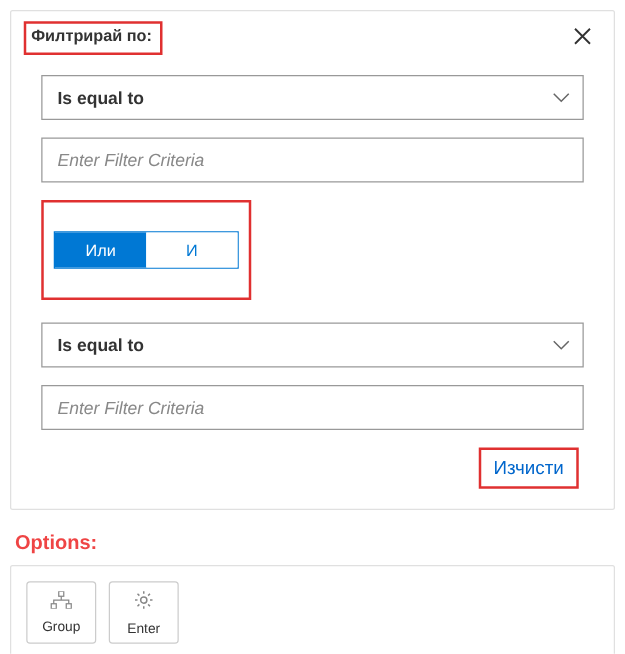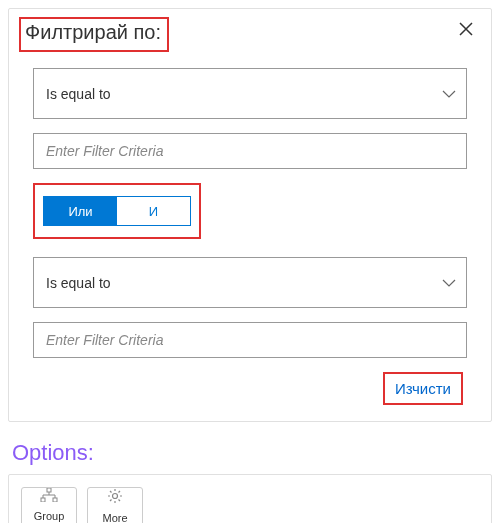--- a/index.html
+++ b/index.html
@@ -24,44 +24,45 @@
       display: flex;
       justify-content: space-between;
       align-items: flex-start;
       padding: 8px 16px 16px 10px;
     }
     .title-wrap {
       border: 2px solid #e03030;
       padding: 2px 6px 6px 4px;
     }
     .filter-title {
-      font-size: 20px;
-      font-weight: 400;
+      font-size: 13px;
+      font-weight: 700;
       color: #333;
     }
     .close-icon {
       font-size: 18px;
       cursor: pointer;
       color: #333;
       padding: 4px 2px 0 0;
       line-height: 1;
     }
     .filter-body {
       padding: 0 24px;
     }
     .select-row {
       position: relative;
       border: 1px solid #999;
       background: #fff;
-      height: 51px;
+      height: 36px;
       display: flex;
       align-items: center;
       padding: 0 12px;
       margin-bottom: 14px;
       cursor: pointer;
+      font-weight: bold;
     }
     .select-text {
       font-size: 14px;
       color: #333;
     }
     .chevron {
       position: absolute;
       right: 10px;
       top: 50%;
       transform: translateY(-50%);
@@ -84,21 +85,21 @@
       color: #333;
       font-style: italic;
     }
     .input-row input::placeholder {
       color: #888;
       font-style: italic;
     }
     .logic-wrap {
       border: 2px solid #e03030;
       display: inline-block;
-      padding: 11px 8px;
+      padding: 23px 8px;
       margin-bottom: 18px;
     }
     .logic-toggle {
       display: flex;
       border: 1px solid #0078d4;
       width: 148px;
       height: 30px;
     }
     .logic-btn {
       flex: 1;
@@ -128,42 +129,42 @@
       padding: 6px 10px;
     }
     .action-btn {
       color: #0066cc;
       font-size: 15px;
       cursor: pointer;
       background: none;
       border: none;
     }
     .options-title {
-      font-size: 22px;
-      font-weight: 400;
-      color: #8b5cf6;
+      font-size: 16px;
+      font-weight: 700;
+      color: #ef4444;
       margin: 18px 0 8px 12px;
     }
     .options-panel {
       border: 1px solid #e0e0e0;
       border-radius: 2px;
       margin: 0 8px 8px 8px;
       padding: 12px;
       display: flex;
       gap: 10px;
     }
     .option-btn {
       border: 1px solid #ccc;
       border-radius: 3px;
       width: 56px;
       height: 50px;
       display: flex;
       flex-direction: column;
       align-items: center;
-      justify-content: flex-start;
+      justify-content: center;
       cursor: pointer;
       background: #fff;
       gap: 4px;
     }
     .option-icon {
       color: #888;
     }
     .option-label {
       font-size: 11px;
       color: #333;
@@ -251,15 +252,15 @@
             <line x1="8" y1="13" x2="8" y2="15"></line>
           <line x1="1" y1="8" x2="3" y2="8"></line>
             <line x1="13" y1="8" x2="15" y2="8"></line>
           <line x1="3" y1="3" x2="4.5" y2="4.5"></line>
             <line x1="11.5" y1="11.5" x2="13" y2="13"></line>
           <line x1="13" y1="3" x2="11.5" y2="4.5"></line>
             <line x1="4.5" y1="11.5" x2="3" y2="13"></line>
         </g>
       </svg>
     </span>
-    <span class="option-label">More</span>
+    <span class="option-label">Enter</span>
   </div>
 </div>
 
 </body></html>

